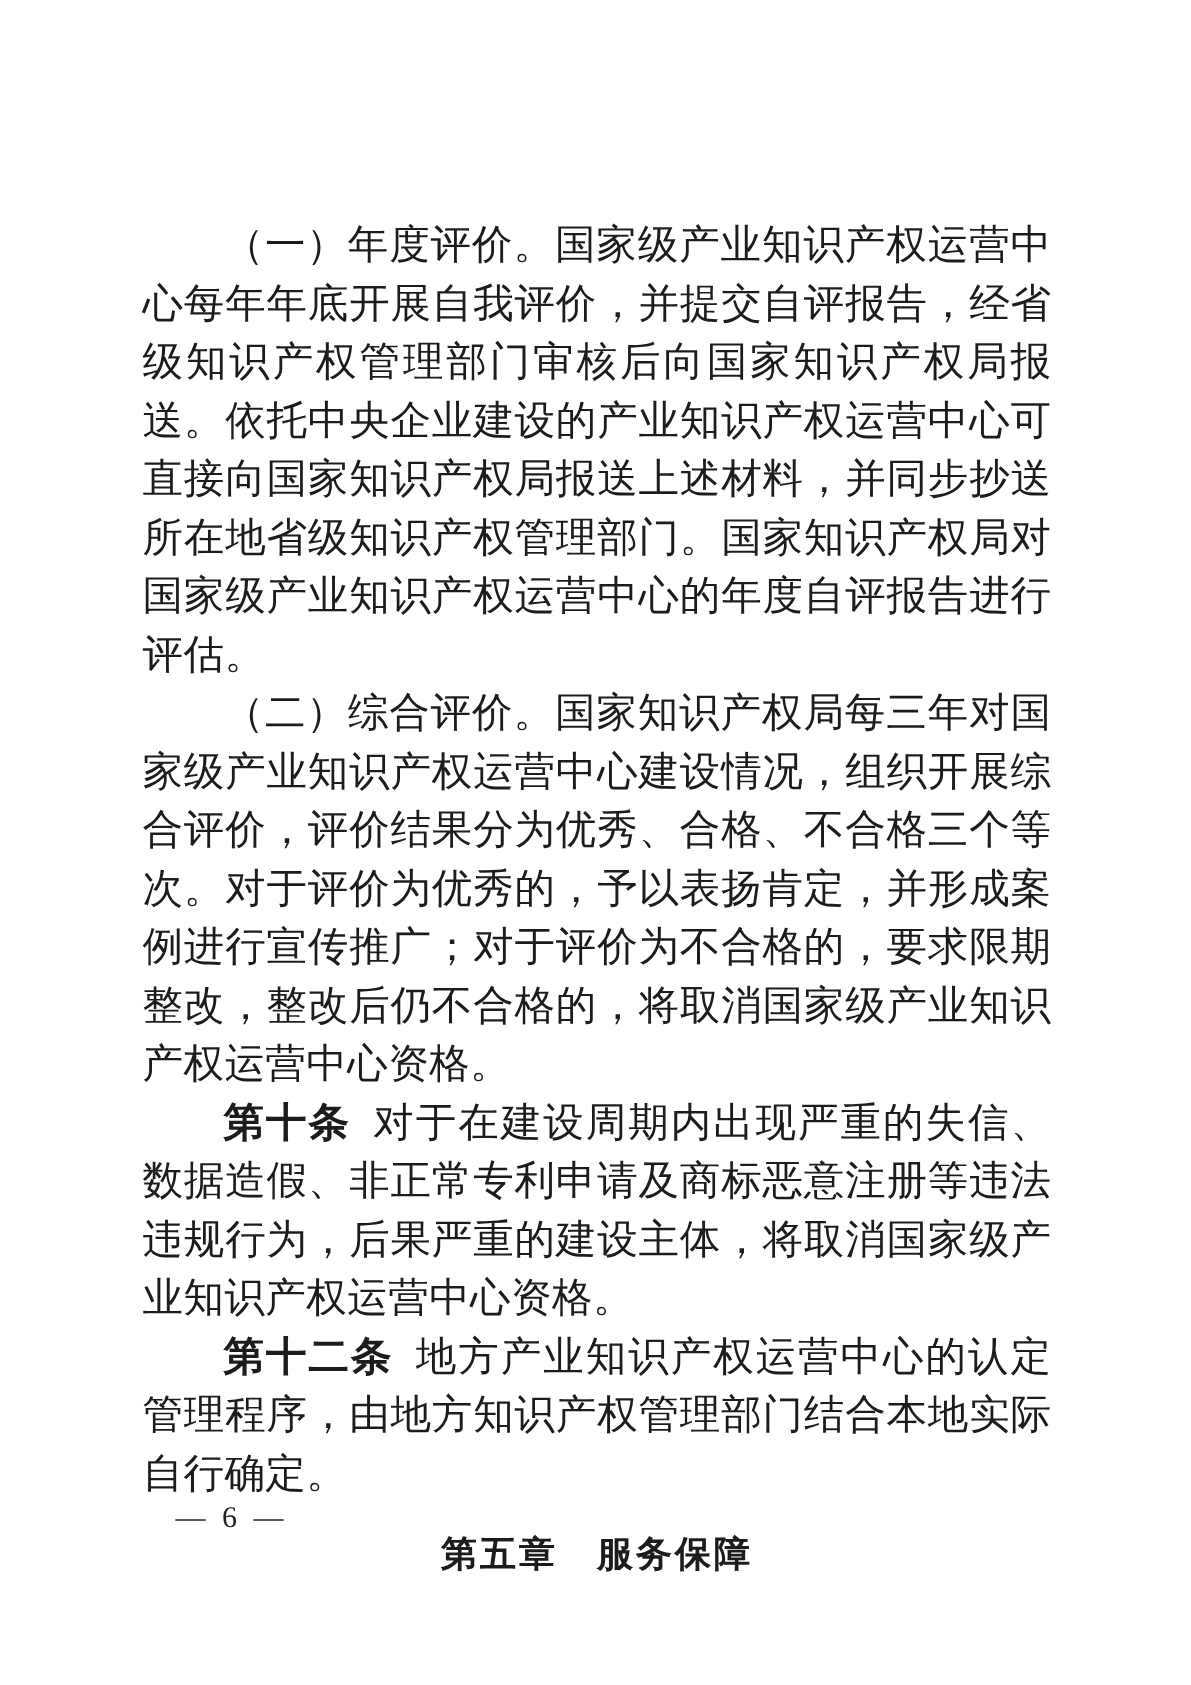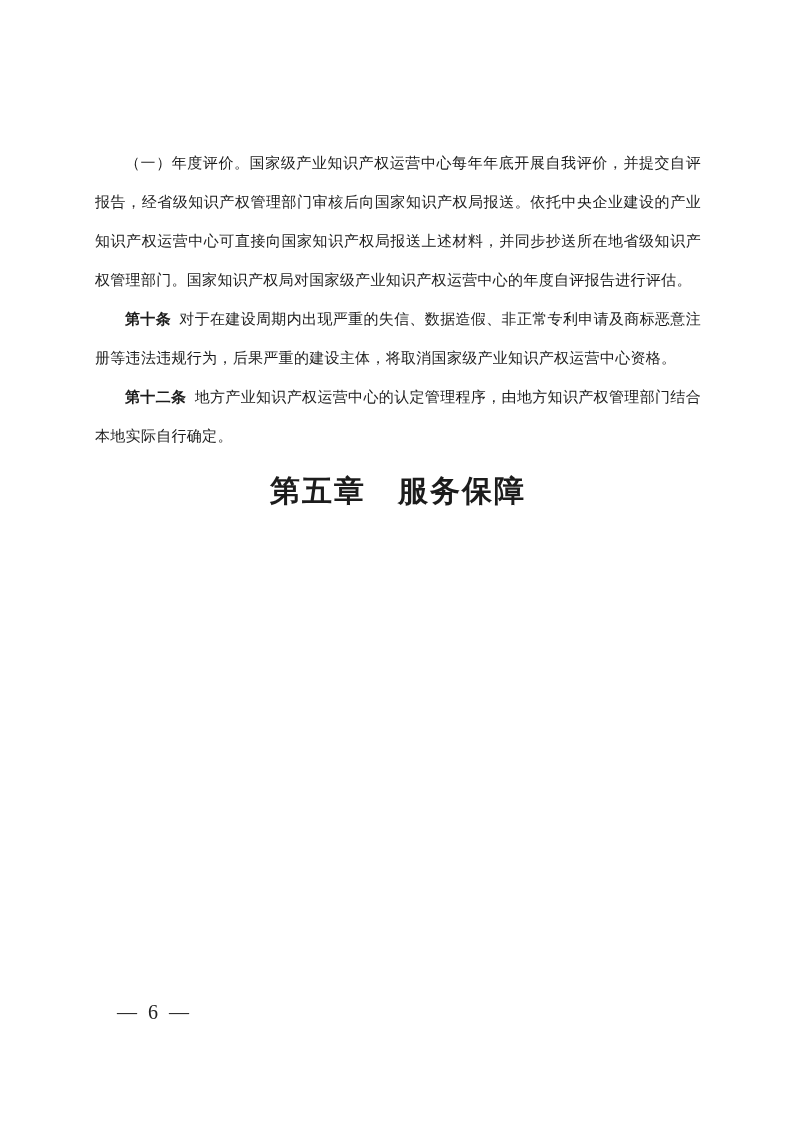--- a/index.html
+++ b/index.html
@@ -21,41 +21,41 @@
   .content {
     position: absolute;
     left: 95px;
     top: 144px;
     width: 606px;
   }
   p.para {
     margin: 0;
     padding: 0;
     font-family: "Liberation Serif", "DejaVu Serif", serif;
-    font-size: 15px;
+    font-size: 27px;
     line-height: 39px;
     color: #1c1c1c;
     text-align: justify;
     text-justify: inter-ideograph;
     text-indent: 2em;
     letter-spacing: 0.3px;
   }
   p.para.justify-last {
     text-align-last: justify;
   }
   .para-label {
     font-weight: bold;
   }
   .para-label:not(:empty) {
     margin-right: 0.55em;
   }
   .chapter {
     font-family: "Liberation Sans", "DejaVu Sans", sans-serif;
     font-weight: bold;
-    font-size: 30px;
+    font-size: 24px;
     line-height: 40px;
     color: #1c1c1c;
     text-align: center;
     margin: 15px 0 11px 0;
     letter-spacing: 2px;
   }
   .page-number {
     position: absolute;
     left: 117px;
     top: 1001px;
@@ -67,20 +67,21 @@
   }
 </style>
 </head>
 <body>
 
 <div class="page">
   <div class="content">
 
     <p class="para"><span class="para-label"></span><span class="para-text">（一）年度评价。国家级产业知识产权运营中心每年年底开展自我评价，并提交自评报告，经省级知识产权管理部门审核后向国家知识产权局报送。依托中央企业建设的产业知识产权运营中心可直接向国家知识产权局报送上述材料，并同步抄送所在地省级知识产权管理部门。国家知识产权局对国家级产业知识产权运营中心的年度自评报告进行评估。</span></p>
 
+    <p class="para"><span class="para-label"></span><span class="para-text">（二）综合评价。国家知识产权局每三年对国家级产业知识产权运营中心建设情况，组织开展综合评价，评价结果分为优秀、合格、不合格三个等次。对于评价为优秀的，予以表扬肯定，并形成案例进行宣传推广；对于评价为不合格的，要求限期整改，整改后仍不合格的，将取消国家级产业知识产权运营中心资格。</span></p>
 
     <p class="para"><span class="para-label">第十条</span><span class="para-text">对于在建设周期内出现严重的失信、数据造假、非正常专利申请及商标恶意注册等违法违规行为，后果严重的建设主体，将取消国家级产业知识产权运营中心资格。</span></p>
 
 
     <p class="para"><span class="para-label">第十二条</span><span class="para-text">地方产业知识产权运营中心的认定管理程序，由地方知识产权管理部门结合本地实际自行确定。</span></p>
 
     <h2 class="chapter">第五章　服务保障</h2>
 
 
   </div>

